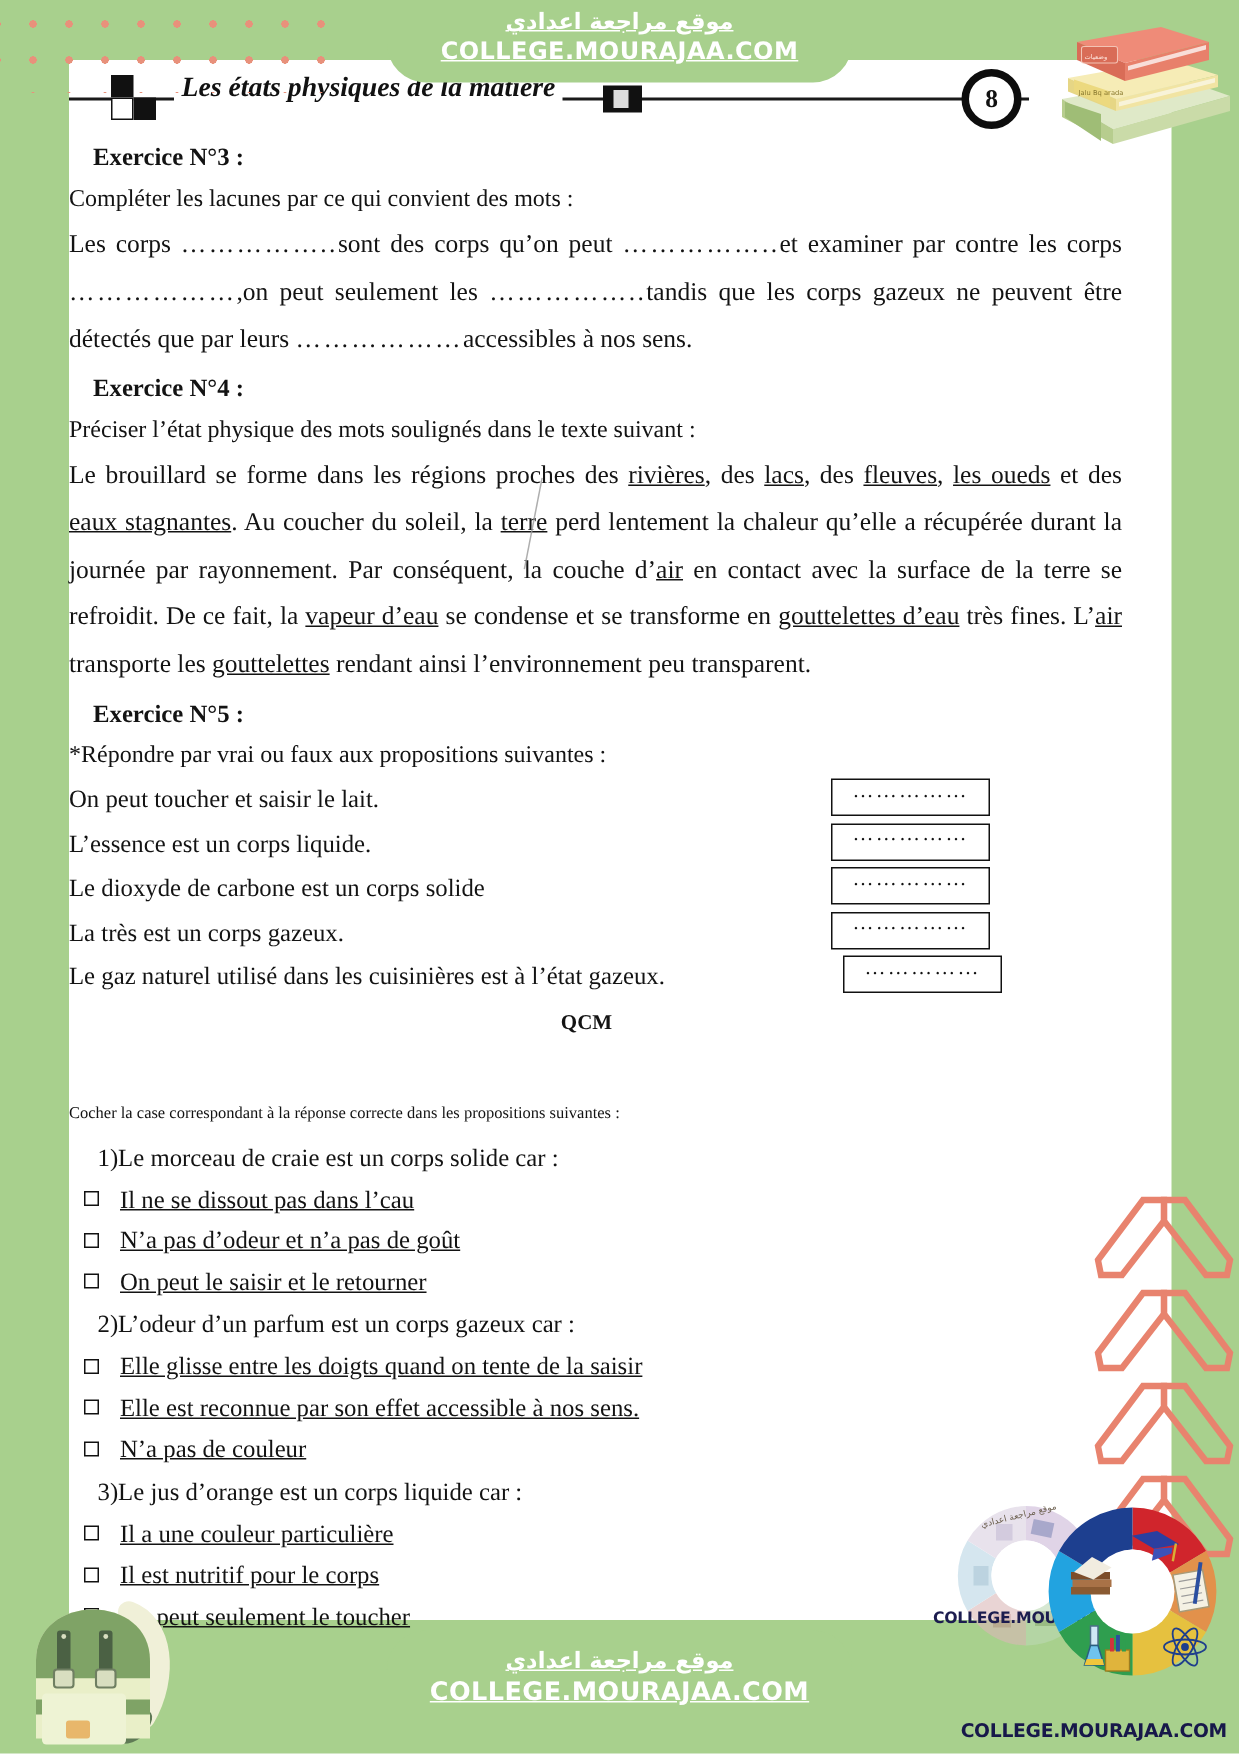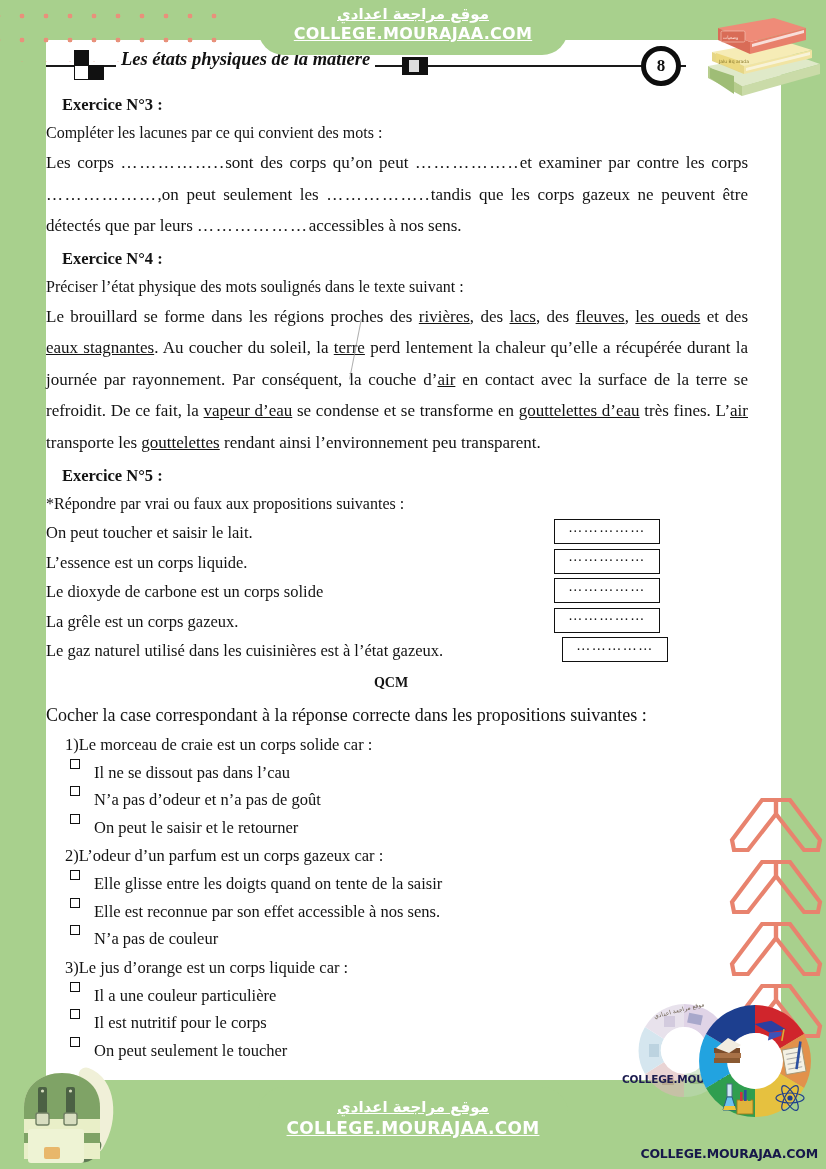--- a/index.html
+++ b/index.html
@@ -282,33 +282,36 @@
     text-align: center;
     font-weight: bold;
     font-size: 14px;
     line-height: 34px;
     font-family: Liberation Serif, serif;
     padding-right: 60px;
     padding-left: 44px;
   }
 
   .qcm-lead {
-    font-size: 18px;
+    font-size: 11px;
     line-height: 30px;
+    margin-top: 27px;
   }
   .qcm-q {
     font-size: 16.5px;
     line-height: 29px;
     margin-left: 19px;
   }
   .qcm-opt {
     font-size: 16.5px;
     line-height: 27.5px;
-    padding-left: 24px;
+    padding-left: 10px;
     display: flex;
+    align-items: center;
+    text-decoration: underline;
   }
   .cb {
     display: inline-block;
     width: 10px; height: 10px;
     border: 1.5px solid #111;
     margin-right: 14px;
     flex: none;
   }
 
   
@@ -407,21 +410,21 @@
       </div>
       <div class="tf-row">
         <span class="tf-stmt">L’essence est un corps liquide.</span>
         <div class="tf-box" style="left: 508px; width: 106px; top: 30.5px;">……………</div>
       </div>
       <div class="tf-row">
         <span class="tf-stmt">Le dioxyde de carbone est un corps solide</span>
         <div class="tf-box" style="left: 508px; width: 106px; top: 60px;">……………</div>
       </div>
       <div class="tf-row">
-        <span class="tf-stmt">La grêle est un corps gazeux.</span>
+        <span class="tf-stmt">La très est un corps gazeux.</span>
         <div class="tf-box" style="left: 508px; width: 106px; top: 89.5px;">……………</div>
       </div>
       <div class="tf-row">
         <span class="tf-stmt">Le gaz naturel utilisé dans les cuisinières est à l’état gazeux.</span>
         <div class="tf-box" style="left: 516px; width: 106px; top: 119px;">……………</div>
       </div>
     </div>
 
   <div id="qcm-title">QCM</div>
   <div class="qcm-lead">Cocher la case correspondant à la réponse correcte dans les propositions suivantes :</div>

